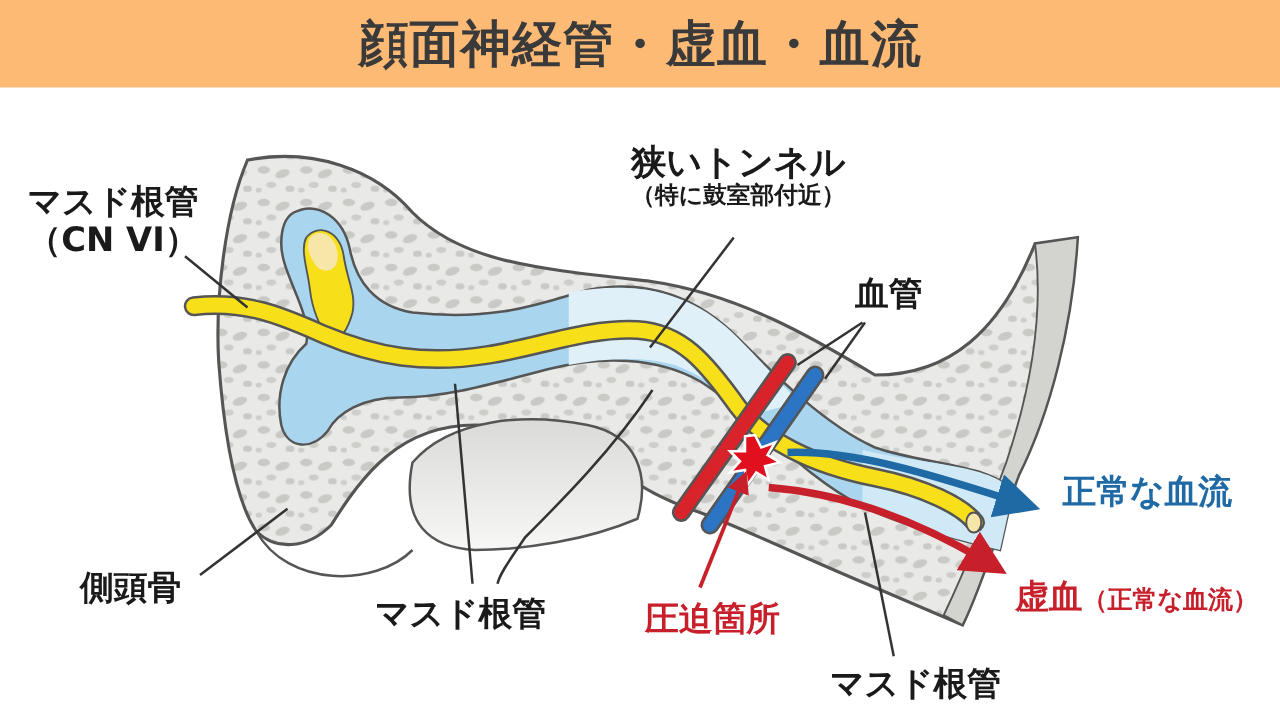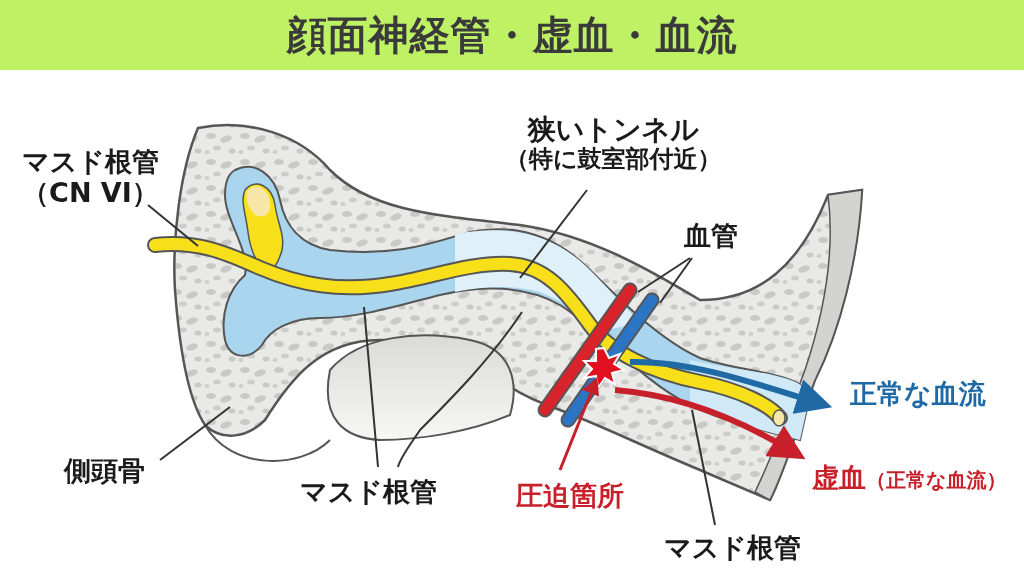--- a/index.html
+++ b/index.html
@@ -1,17 +1,17 @@
 <!DOCTYPE html>
 <html><head>
 <meta charset="utf-8">
 <style>
   html,body{margin:0;padding:0;}
   body{width:1024px;height:576px;overflow:hidden;background:#ffffff;position:relative;font-family:"DejaVu Sans","Liberation Sans",sans-serif;}
-  .title-bar{position:absolute;left:0;top:0;width:1024px;height:70px;background:#bef264;display:flex;align-items:center;justify-content:center;}
+  .title-bar{position:absolute;left:0;top:0;width:1024px;height:70px;background:#fdba74;display:flex;align-items:center;justify-content:center;}
   .title-bar h1{margin:0;font-size:40px;font-weight:bold;color:#3a3a3a;letter-spacing:1px;}
   .diagram{position:absolute;left:0;top:70px;width:1024px;height:506px;}
   .label{position:absolute;font-weight:bold;color:#1a1a1a;white-space:nowrap;line-height:1.15;}
   .label.big{font-size:27px;}
   .label.blue{color:#1f6aa5;}
   .label.red{color:#c8202a;}
   .label.center{text-align:center;}
 </style>
 </head>
 <body>
@@ -95,21 +95,21 @@
   </svg>
 
   
   <div class="label big center" style="left:22px;top:76px;">
     <div>マスド根管</div>
     <div>（CN VI）</div>
   </div>
 
   <div class="label center" style="left:505px;top:44px;">
     <div class="big" style="font-size:28px;">狭いトンネル</div>
-    <div style="font-size:24px;">（特に鼓室部付近）</div>
+    <div style="font-size:19px;">（特に鼓室部付近）</div>
   </div>
 
   <div class="label big" style="left:684px;top:150px;">血管</div>
 
   <div class="label big blue" style="left:850px;top:308px;">正常な血流</div>
 
   <div class="label red" style="left:812px;top:392px;">
     <span style="font-size:27px;text-align:right;">虚血</span><span style="font-size:20px;">（正常な血流）</span>
   </div>
 

